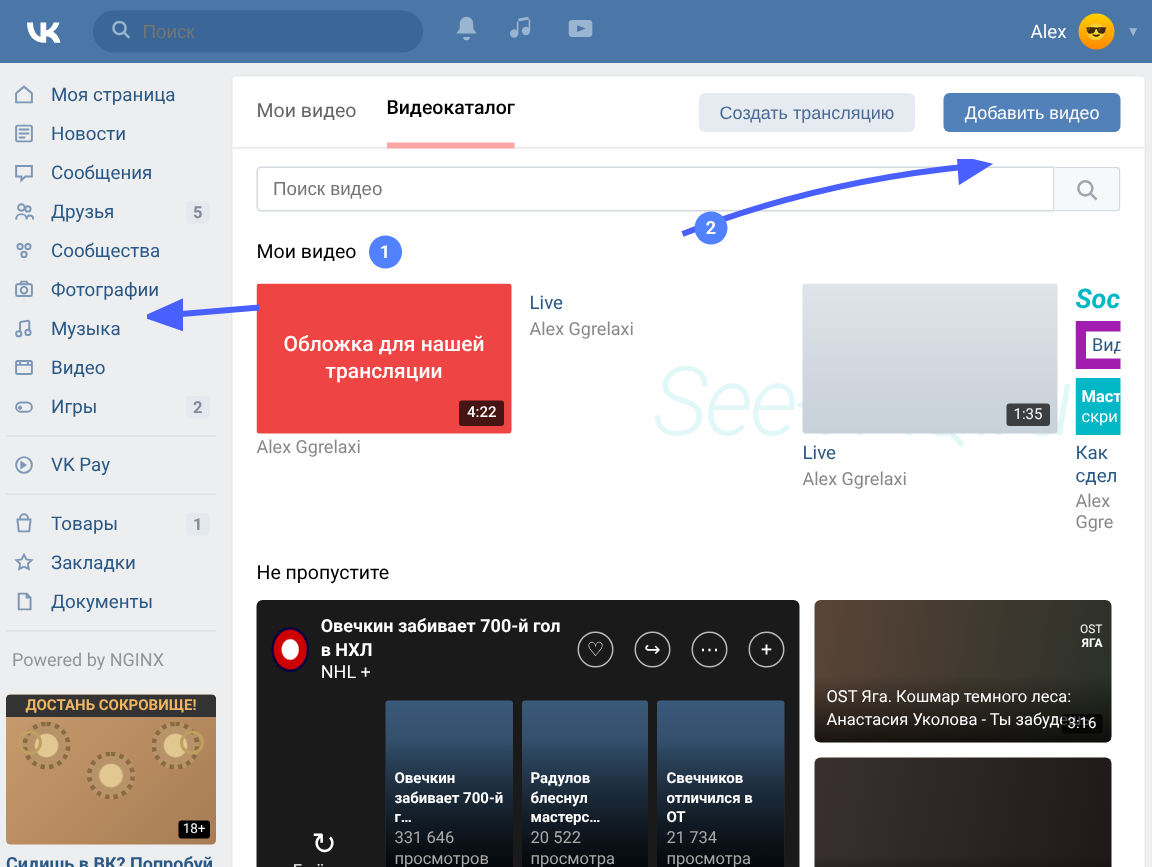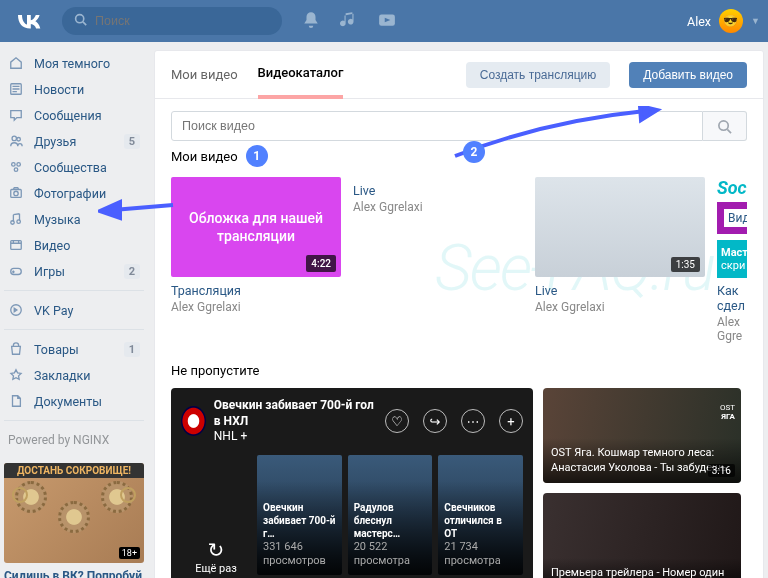--- a/index.html
+++ b/index.html
@@ -28,29 +28,29 @@
 .promo-title { color: #2a5885; font-size: 12px; font-weight: bold; margin-top: 6px; line-height: 1.3; }
 .main { flex: 1; background: #fff; border: 1px solid #e7e8ec; border-radius: 3px; overflow: hidden; }
 .tabs { display: flex; align-items: center; border-bottom: 1px solid #e7e8ec; padding: 0 16px; height: 48px; }
 .tab { color: #656565; font-size: 13px; padding: 15px 0; margin-right: 20px; cursor: pointer; }
 .tab.active { color: #000; font-weight: 500; border-bottom: 4px solid #fca5a5; }
 .tab-buttons { margin-left: auto; display: flex; gap: 19px; }
 .btn { padding: 6px 14px; border-radius: 4px; font-size: 12px; cursor: pointer; border: none; }
 .btn-light { background: #e5ebf1; color: #4a6b96; }
 .btn-primary { background: #5181b8; color: #fff; }
 .content { padding: 12px 16px 20px; }
-.search-row { display: flex; margin-bottom: 4px; }
+.search-row { display: flex; margin-bottom: 16px; }
 .search-input { flex: 1; border: 1px solid #d3d9de; border-radius: 3px 0 0 3px; padding: 7px 10px; font-size: 12.5px; outline: none; }
 .search-btn { width: 44px; border: 1px solid #d3d9de; border-left: none; background: #f7f8fa; border-radius: 0 3px 3px 0; color: #a0a7b0; cursor: pointer; display: flex; align-items: center; justify-content: center; }
 .section-title { font-size: 13px; color: #000; margin-bottom: 10px; display: flex; align-items: center; }
 .badge-num { background: #5181ff; color: #fff; width: 22px; height: 22px; border-radius: 50%; display: inline-flex; align-items: center; justify-content: center; font-size: 12px; font-weight: bold; margin-left: 8px; }
 .video-row { display: flex; gap: 12px; overflow: hidden; margin-bottom: 20px; }
 .video-card { width: 170px; flex-shrink: 0; }
 .thumb { width: 170px; height: 100px; position: relative; border-radius: 2px; overflow: hidden; background: #f0f0f0; }
-.thumb-blue { background: #d946ef; color: #fff; display: flex; align-items: center; justify-content: center; text-align: center; padding: 10px; font-weight: 500; font-size: 14px; line-height: 1.3; }
+.thumb-blue { background: #ef4444; color: #fff; display: flex; align-items: center; justify-content: center; text-align: center; padding: 10px; font-weight: 500; font-size: 14px; line-height: 1.3; }
 .thumb-app { background: linear-gradient(#dde4ea,#c8d0d8); }
 .duration { position: absolute; bottom: 5px; right: 5px; background: rgba(0,0,0,0.7); color: #fff; font-size: 10px; padding: 2px 5px; border-radius: 2px; }
 .vtitle { color: #2a5885; font-size: 12.5px; margin-top: 6px; }
 .vauthor { color: #888; font-size: 12px; margin-top: 2px; }
 .featured-row { display: flex; gap: 10px; }
 .featured-main { width: 362px; height: 200px; background: #1a1a1a; border-radius: 4px; position: relative; color: #fff; overflow: hidden; }
 .fm-header { display: flex; align-items: center; padding: 10px; gap: 8px; }
 .fm-logo { width: 30px; height: 30px; border-radius: 50%; background: radial-gradient(#fff 30%,#c00 35%,#c00 60%,#004 65%); }
 .fm-info { font-size: 12px; line-height: 1.3; }
 .fm-icons { margin-left: auto; display: flex; gap: 14px; }
@@ -115,21 +115,21 @@
 </div>
 
 <div class="container">
   <div class="sidebar">
     <div class="nav-item">
         <span class="nav-icon">
           <svg viewBox="0 0 16 16" fill="none" stroke="currentColor" stroke-width="1.5">
             <path d="M2 7l6-5 6 5v7H2z"></path>
           </svg>
         </span>
-        <span>Моя темного</span>
+        <span>Моя страница</span>
       </div>
     <div class="nav-item">
         <span class="nav-icon">
           <svg viewBox="0 0 16 16" fill="none" stroke="currentColor" stroke-width="1.5">
             <rect x="2" y="2" width="12" height="12" rx="1"></rect>
             <path d="M4 5h8M4 8h8M4 11h5"></path>
           </svg>
         </span>
         <span>Новости</span>
       </div>
@@ -279,21 +279,20 @@
       <div class="section-title">
         <span>Мои видео</span>
         <span class="badge-num">1</span>
       </div>
       <div class="video-row">
         <div class="video-card">
           <div class="thumb thumb-blue">
               <span>Обложка для нашей трансляции</span>
               <span class="duration">4:22</span>
             </div>
-          <div class="vtitle">Трансляция</div>
           <div class="vauthor">Alex Ggrelaxi</div>
         </div>
         <div class="video-card">
           <div class="vtitle">Live</div>
           <div class="vauthor">Alex Ggrelaxi</div>
         </div>
         <div class="video-card">
           <div class="thumb thumb-app">
               <span class="duration">1:35</span>
             </div>

